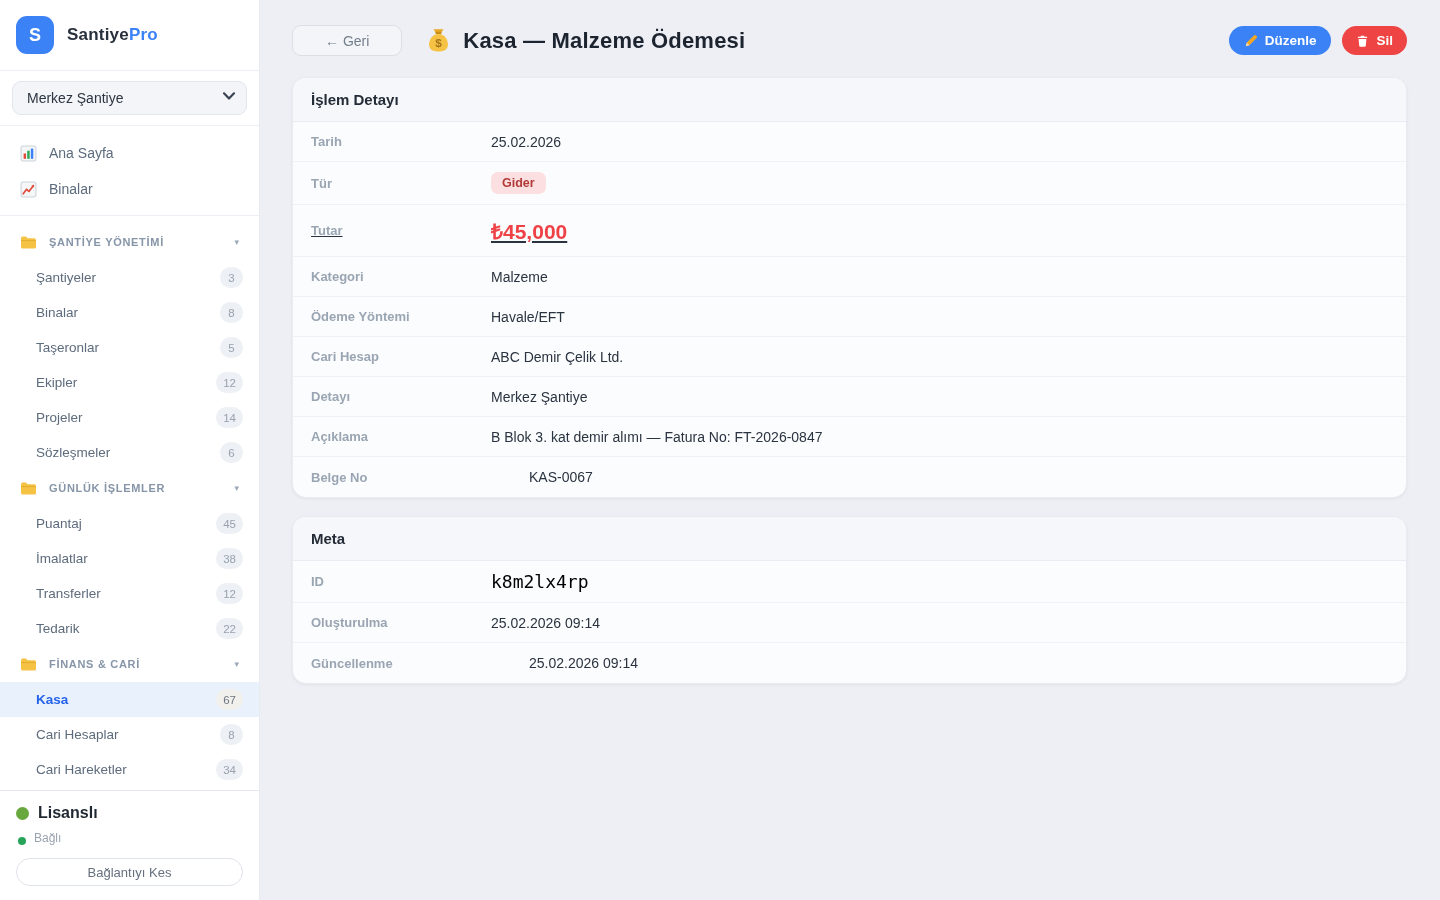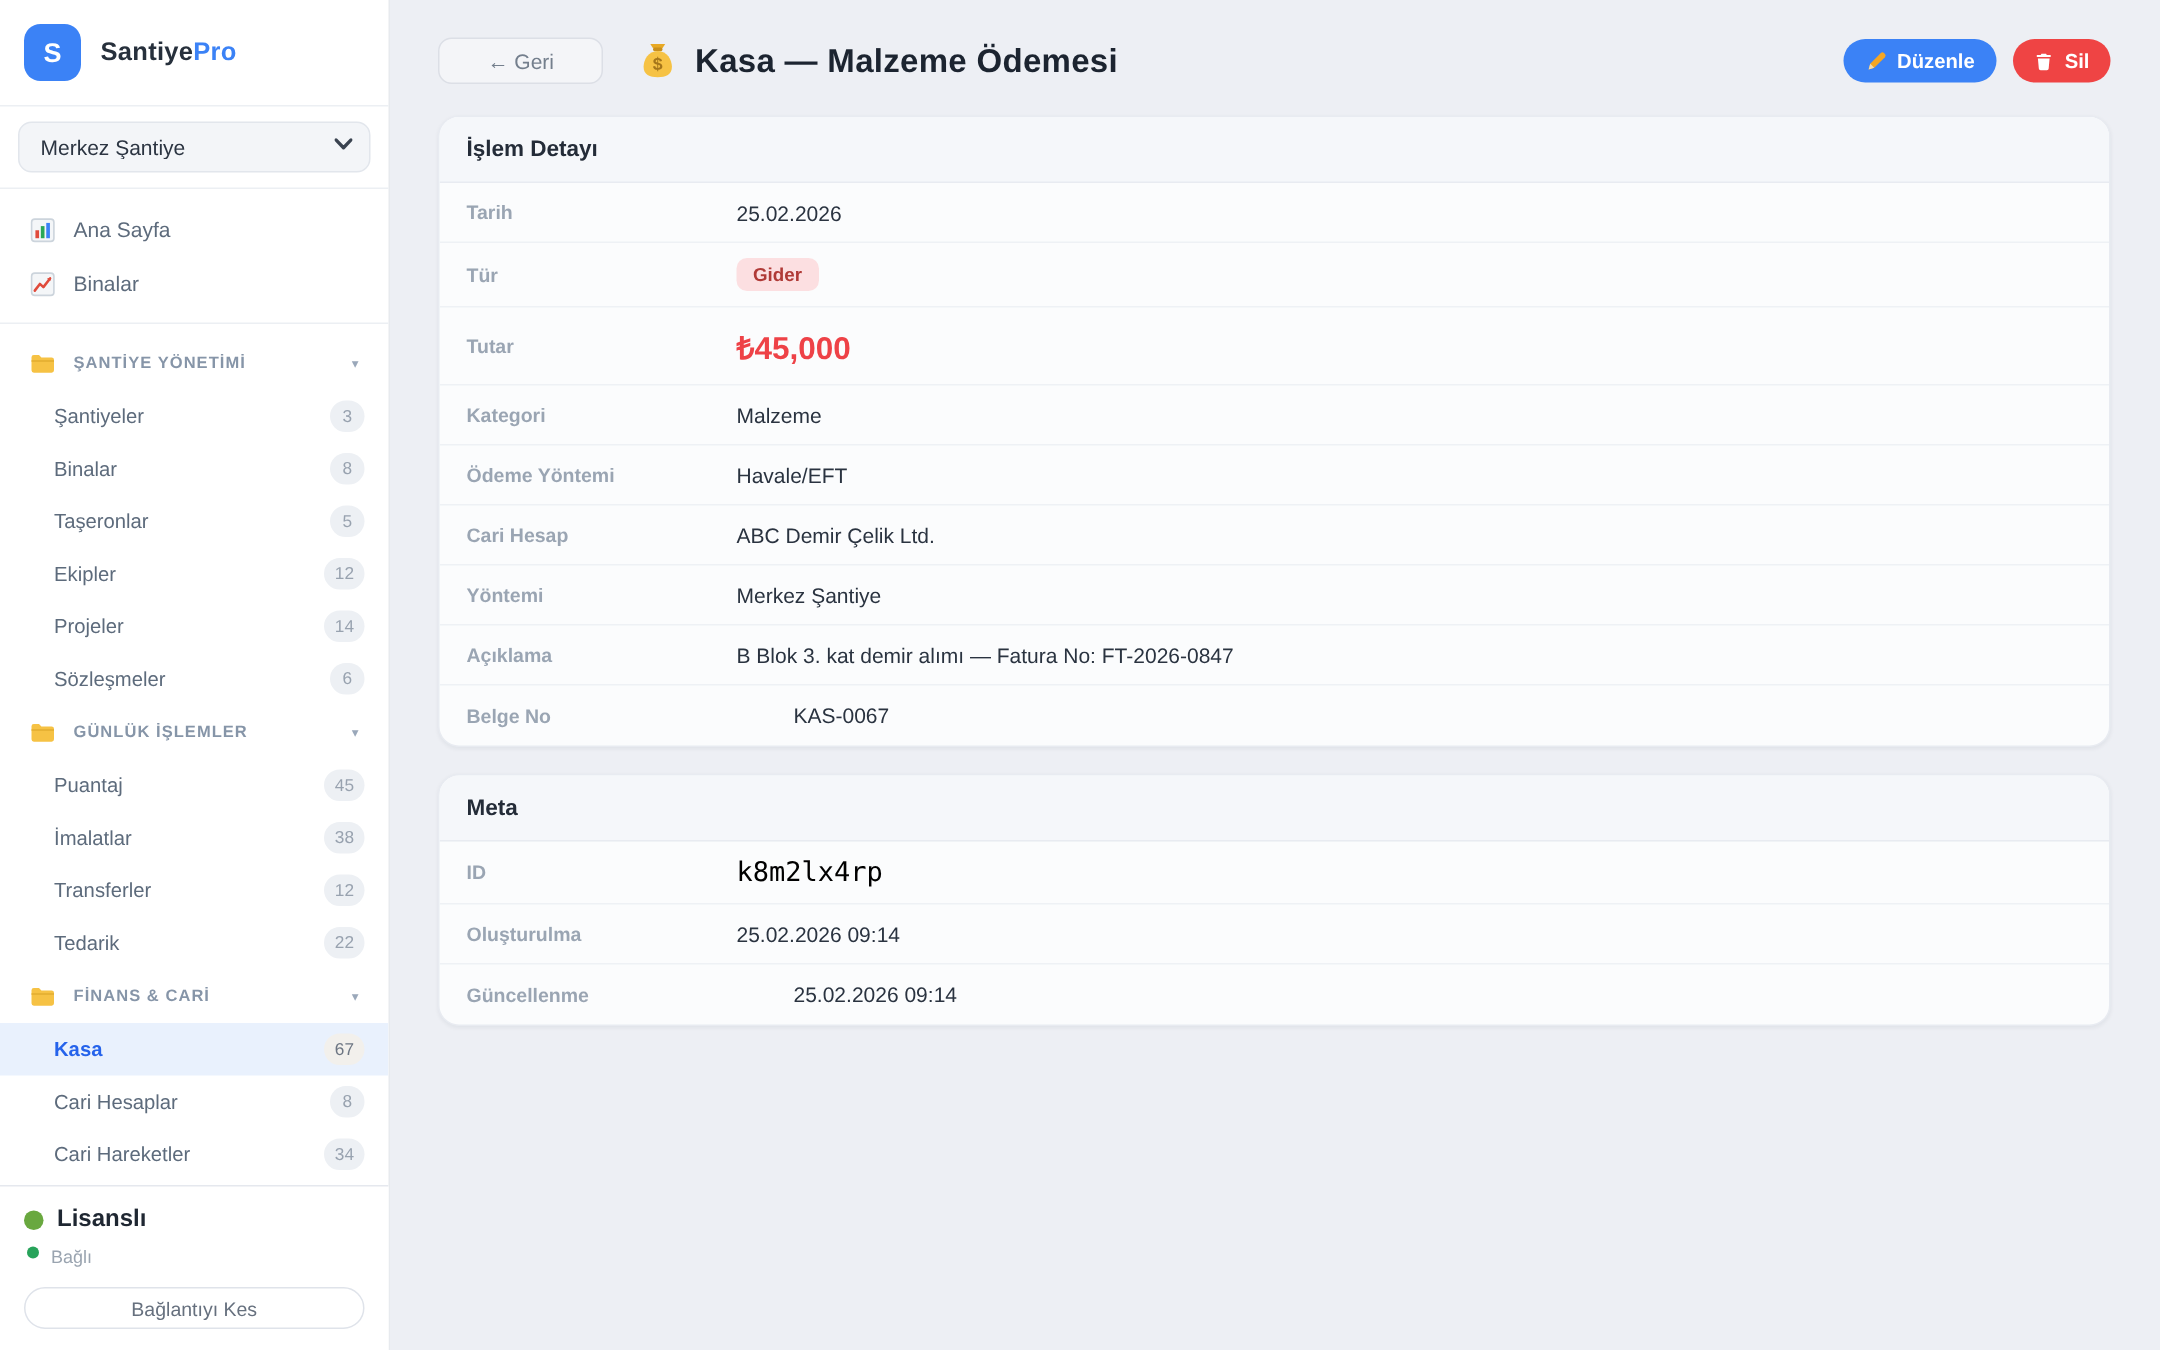--- a/index.html
+++ b/index.html
@@ -26,40 +26,40 @@
   .sub-item { display:flex; align-items:center; height:35px; padding:0 16px 0 36px; font-size:13.5px; color:#5d6b7c; cursor:pointer; }
   .sub-label { flex:1; }
   .count { background:#edf0f4; color:#98a2af; font-size:11.5px; min-width:23px; height:21px; padding:0 7px; border-radius:11px; display:inline-flex; align-items:center; justify-content:center; }
   .sub-item.active { background:#e9f1fd; }
   .sub-item.active .sub-label { color:#2563eb; font-weight:bold; }
   .sub-item.active .count { background:#f2f0ec; color:#6d7683; }
 
   .sidebar-footer { flex:none; border-top:1px solid #e5e8ee; padding:13px 16px 14px; background:#fff; }
   .lic { display:flex; align-items:center; gap:9px; font-size:16px; font-weight:bold; color:#1f2732; }
   .dot-lg { width:13px; height:13px; border-radius:50%; background:#69a83f; flex:none; }
-  .conn { display:flex; align-items:flex-start; gap:8px; font-size:12px; color:#9aa4b0; margin:9px 0 13px 2px; }
+  .conn { display:flex; align-items:flex-end; gap:8px; font-size:12px; color:#9aa4b0; margin:9px 0 13px 2px; }
   .dot-sm { width:8px; height:8px; border-radius:50%; background:#27a35a; flex:none; }
   .disconnect { width:100%; height:28px; border:1px solid #dfe3ea; background:#fff; border-radius:14px; color:#66707e; font-size:13px; font-family:inherit; cursor:pointer; }
 
   
   main { flex:1; padding:25px 33px 0 32px; overflow:hidden; }
   .page-head { display:flex; align-items:center; margin-bottom:21px; }
   .back-btn { background:#f4f5f8; border:1px solid #dcdfe6; border-radius:9px; height:31px; padding:0 32px; color:#747f8d; font-size:14px; font-family:inherit; cursor:pointer; }
   .title-wrap { display:flex; align-items:center; gap:11px; margin-left:23px; }
   .page-title { font-size:22px; font-weight:800; color:#1c2430; letter-spacing:.2px; }
   .head-actions { margin-left:auto; display:flex; gap:11px; }
   .btn { display:inline-flex; align-items:center; gap:7px; height:29px; border:none; border-radius:15px; color:#fff; font-weight:bold; font-size:13.5px; font-family:inherit; cursor:pointer; }
   .btn-edit { background:#3b82f6; padding:0 15px; }
   .btn-del { background:#ef4444; padding:0 14px; }
 
   .card { background:#fbfcfd; border:1px solid #e8ebf1; border-radius:14px; box-shadow:0 1px 3px rgba(20,30,50,.06); overflow:hidden; margin-bottom:18px; }
   .card-head { background:#f5f7fa; padding:13px 18px; border-bottom:1px solid #e8ebf1; font-weight:bold; font-size:15px; color:#242c38; }
   .drow { display:flex; align-items:center; padding:10px 18px; border-bottom:1px solid #eef1f5; min-height:40px; }
   .drow:last-child { border-bottom:none;gap:38px; }
-  .drow.tall { min-height:52px; }
+  .drow.tall { min-height:52px;text-decoration:underline; }
   .dlabel { flex:0 0 180px; color:#9aa5b3; font-size:13px; font-weight:600; }
   .dvalue { font-size:14px; color:#2a3340; }
   .amount { font-size:21px; font-weight:800; color:#ee4247; }
   .badge-expense { background:#fcdfe1; color:#b03a37; padding:4px 11px; border-radius:7px; font-size:12.5px; font-weight:bold; }
   .mono { font-family:"DejaVu Sans Mono", monospace; font-size:18px; color:#000000; }
 
   .icn { display:inline-flex; line-height:0; flex:none; }
 </style>
 </head>
 <body>
@@ -261,21 +261,21 @@
         </div>
         <div class="drow">
           <span class="dlabel">Ödeme Yöntemi</span>
           <span class="dvalue">Havale/EFT</span>
         </div>
         <div class="drow">
           <span class="dlabel">Cari Hesap</span>
           <span class="dvalue">ABC Demir Çelik Ltd.</span>
         </div>
         <div class="drow">
-          <span class="dlabel">Yöntemi</span>
+          <span class="dlabel">Detayı</span>
           <span class="dvalue">Merkez Şantiye</span>
         </div>
         <div class="drow">
           <span class="dlabel">Açıklama</span>
           <span class="dvalue">B Blok 3. kat demir alımı — Fatura No: FT-2026-0847</span>
         </div>
         <div class="drow">
           <span class="dlabel">Belge No</span>
           <span class="dvalue">KAS-0067</span>
         </div>

